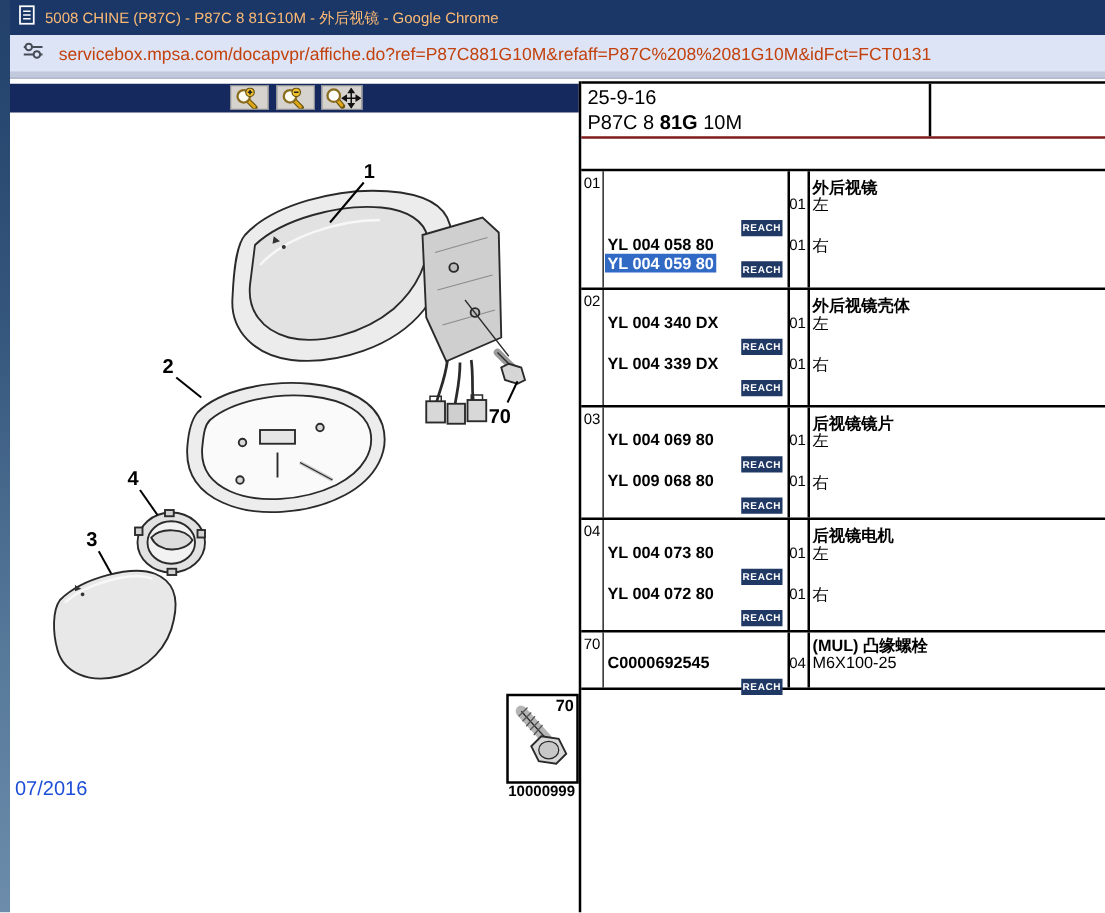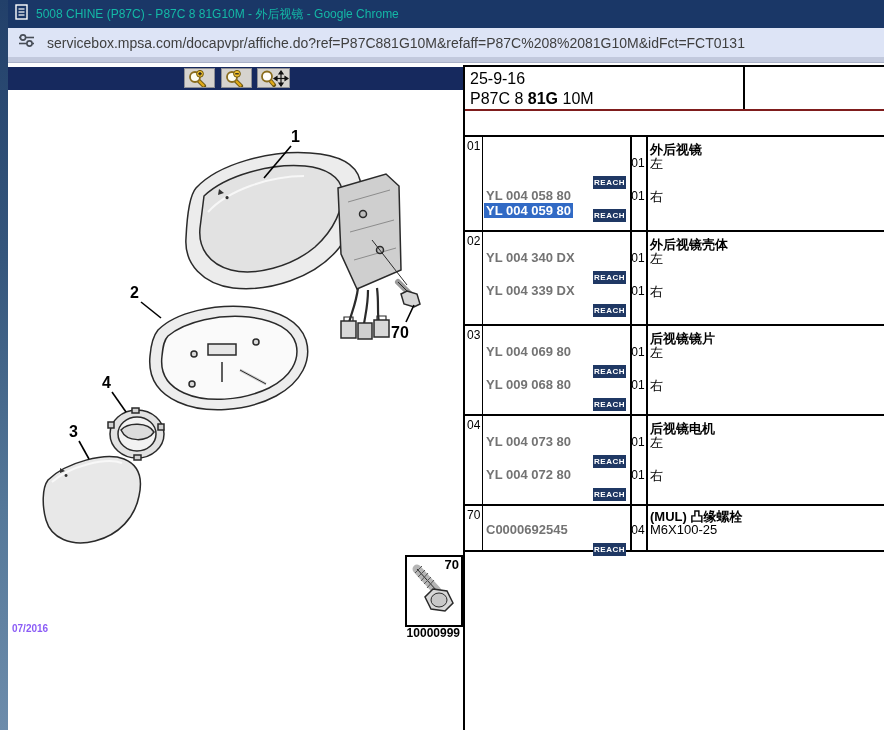--- a/index.html
+++ b/index.html
@@ -5,52 +5,52 @@
   html,body{margin:0;padding:0;}
   .screen{position:relative;width:884px;height:730px;overflow:hidden;background:#ffffff;
     font-family:"Liberation Sans","DejaVu Sans",sans-serif;}
   
   .desktop-strip{position:absolute;left:0;top:0;width:8px;height:730px;
     background:linear-gradient(180deg,#22406a 0%,#35567c 35%,#557899 70%,#6d8cab 100%);}
   
   .titlebar{position:absolute;left:8px;top:0;width:876px;height:28px;background:var(--titlebar,#1a3767);
     display:flex;align-items:center;}
   .titlebar .doc-icon{margin-left:7px;flex:0 0 auto;}
-  .title-text{color:#14b8a6;font-size:12px;margin-left:8px;white-space:nowrap;}
+  .title-text{color:#fdba74;font-size:12px;margin-left:8px;white-space:nowrap;}
   .addressbar{position:absolute;left:8px;top:28px;width:876px;height:29px;background:var(--addressbar,#dde4f6);
     display:flex;align-items:center;}
   .addressbar .tune-icon{margin-left:10px;flex:0 0 auto;}
-  .url-text{color:#404040;font-size:14px;margin-left:12px;white-space:nowrap;}
+  .url-text{color:#c2410c;font-size:14px;margin-left:12px;white-space:nowrap;}
   .below-bar{position:absolute;left:8px;top:57px;width:876px;height:5px;background:#c2c9dd;border-bottom:1px solid #aab2c8;}
   
   .toolbar{position:absolute;left:8px;top:67px;width:455px;height:23px;background:var(--toolbar,#16295e);}
   .zoom-btn{position:absolute;top:1px;height:20px;width:31px;background:#d6d3ce;border:1px solid #8f9095;
     box-sizing:border-box;display:flex;align-items:center;justify-content:center;padding:0;cursor:pointer;}
   .zoom-btn.b1{left:176px;} .zoom-btn.b2{left:213px;} .zoom-btn.b3{left:249px;width:33px;}
   .diagram-svg{position:absolute;left:8px;top:92px;}
-  .footer-date{position:absolute;left:12px;top:623px;font-size:10px;font-weight:bold;color:#8b5cf6;}
+  .footer-date{position:absolute;left:12px;top:623px;font-size:16px;font-weight:normal;color:#1d4ed8;}
   .inset-box{position:absolute;left:405px;top:555px;width:54px;height:68px;border:2px solid #000;background:#fff;}
   .inset-callout{position:absolute;right:2px;top:0px;font-size:13px;font-weight:bold;color:#000;}
   .image-number{position:absolute;left:398px;top:626px;width:62px;text-align:right;font-size:12px;font-weight:bold;color:#000;}
   
   .panel-divider{position:absolute;left:463px;top:65px;width:2px;height:665px;background:#000;}
   
   .right-panel{position:absolute;left:465px;top:0;width:419px;height:730px;}
   .header-box{position:absolute;left:0;top:65px;width:478px;height:46px;box-sizing:border-box;
     border-top:2px solid #000;border-bottom:2px solid #7f1d1d;}
   .header-box .hdiv{position:absolute;left:278px;top:0;width:2px;height:42px;background:#000;}
   .header-text{position:absolute;left:5px;top:2px;font-size:16px;line-height:20px;color:#000;}
   .empty-row{position:absolute;left:0;top:111px;width:419px;height:26px;box-sizing:border-box;border-bottom:2px solid #000;}
   .rows-wrap{position:absolute;left:0;top:137px;width:419px;}
   .trow{position:relative;width:419px;box-sizing:border-box;border-bottom:2px solid #000;}
   .vl{position:absolute;top:0;bottom:0;background:#000;}
   .vl.v1{left:17px;width:1px;} .vl.v2{left:165px;width:2px;} .vl.v3{left:181px;width:2px;}
   .itemno{position:absolute;left:2px;top:2px;font-size:12px;color:#000;}
   .grouplab{position:absolute;left:185px;font-size:13px;font-weight:bold;color:#000;white-space:nowrap;}
-  .ref{position:absolute;left:21px;font-size:13px;font-weight:bold;color:#737373;white-space:nowrap;cursor:pointer;}
+  .ref{position:absolute;left:21px;font-size:13px;font-weight:bold;color:#000000;white-space:nowrap;cursor:pointer;}
   .ref.selected{background:var(--sel,#316ac5);color:#ffffff;padding:0 2px;margin-left:-2px;}
   .reach{position:absolute;left:128px;width:33px;height:13px;background:var(--reach,#1f3864);color:#fff;
     font-size:8px;font-weight:bold;letter-spacing:.5px;text-align:center;line-height:13px;cursor:pointer;margin-top:20px;}
   .qty{position:absolute;left:166px;width:14px;text-align:center;font-size:12px;color:#000;}
   .pdesc{position:absolute;left:185px;font-size:13px;color:#000;white-space:nowrap;}
 </style>
 </head>
 <body>
 
 <div class="screen">

